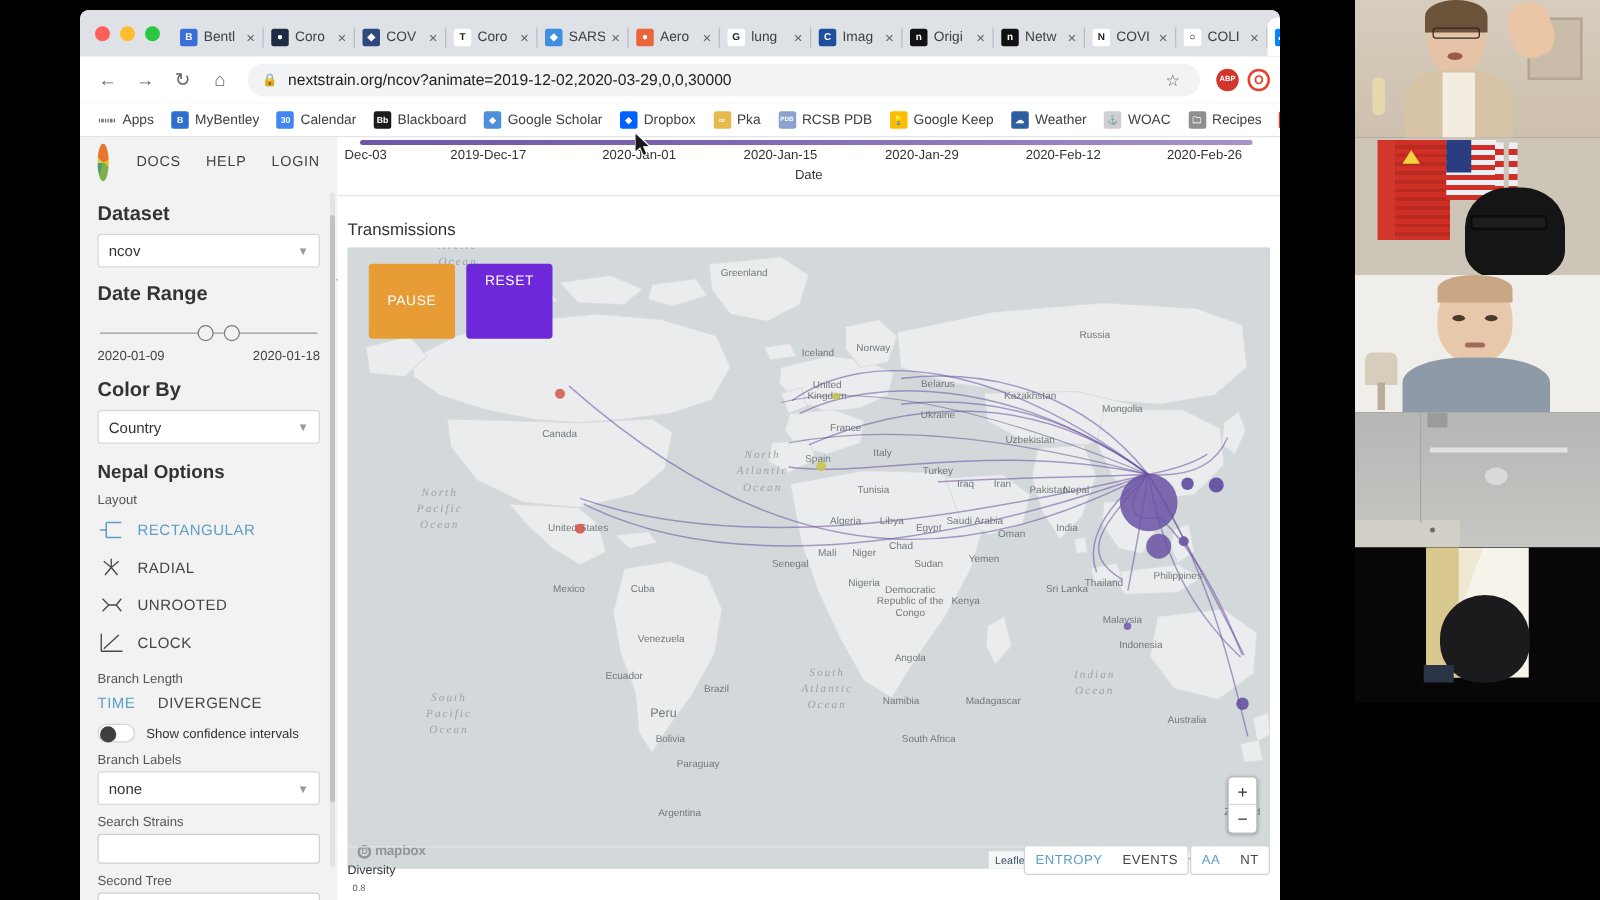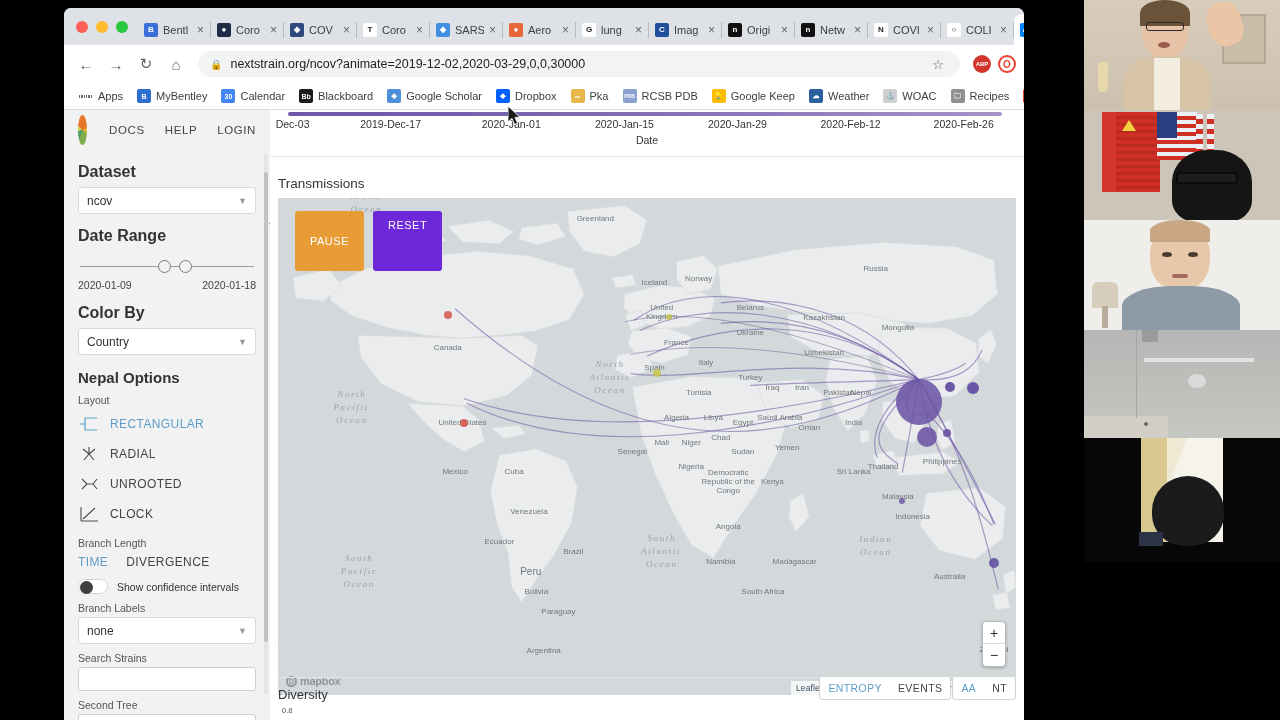--- a/index.html
+++ b/index.html
@@ -166,21 +166,21 @@
 
   .attrib { position:absolute; right: 0; bottom: 0; background: rgba(255,255,255,.78);
     font-size: 8.5px; color: #3a4a63; padding: 2px 5px; letter-spacing:.1px; }
 
   .mapboxlogo { position:absolute; left: 8px; bottom: 8px; display:flex; align-items:center; gap:3px;
     color: rgba(90,98,104,.55); font-size: 11px; font-weight: 700; letter-spacing:-.3px; }
   .mapboxlogo .mb-c { width:11px;height:11px;border-radius:50%;border:2px solid rgba(90,98,104,.55);
     display:flex;align-items:center;justify-content:center;font-size:7px;}
 
   .div-sep { position:absolute; left:8px; right:8px; bottom: 42px; height:1px; background:#e3e3e3; }
-  .div-title { position:absolute; left: 8px; bottom: 18px; font-size:13px; color:#333; }
+  .div-title { position:absolute; left: 8px; bottom: 18px; font-size:10px; color:#333; }
   .div-ytick { position:absolute; left: 12px; bottom: 5px; font-size: 7.5px; color:#555; }
   .div-btns { position:absolute; right: 8px; bottom: 20px; display:flex; gap:1px; }
   .btngrp { display:flex; border:1px solid #d4d4d4; border-radius:3px; overflow:hidden; background:#fff; }
   .btngrp span { font-size:10.5px; padding: 5px 8px; letter-spacing:.4px; color:#444; }
   .btngrp span.on { color:#5c9ec7; }
 
   
   .videos { position:absolute; right: 0; top: 0; width: 196px; height: 720px; background:#000; }
   .vtile { position:relative; width: 196px; overflow:hidden; }
 </style>
@@ -612,21 +612,21 @@
               <div style="position: absolute; transform: translate(-50%, -50%); white-space: pre-line; text-align: center; left: 81%; top: 14%; font-size: 8px; color: rgb(112, 120, 124); line-height: 9px; max-width: 56px;">Russia</div>
               <div style="position: absolute; transform: translate(-50%, -50%); white-space: pre-line; text-align: center; left: 82%; top: 54%; font-size: 8px; color: rgb(112, 120, 124); line-height: 9px; max-width: 56px;">Thailand</div>
               <div style="position: absolute; transform: translate(-50%, -50%); white-space: pre-line; text-align: center; left: 78%; top: 55%; font-size: 8px; color: rgb(112, 120, 124); line-height: 9px; max-width: 56px;">Sri Lanka</div>
               <div style="position: absolute; transform: translate(-50%, -50%); white-space: pre-line; text-align: center; left: 90%; top: 53%; font-size: 8px; color: rgb(112, 120, 124); line-height: 9px; max-width: 56px;">Philippines</div>
               <div style="position: absolute; transform: translate(-50%, -50%); white-space: pre-line; text-align: center; left: 84%; top: 60%; font-size: 8px; color: rgb(112, 120, 124); line-height: 9px; max-width: 56px;">Malaysia</div>
               <div style="position: absolute; transform: translate(-50%, -50%); white-space: pre-line; text-align: center; left: 86%; top: 64%; font-size: 8px; color: rgb(112, 120, 124); line-height: 9px; max-width: 56px;">Indonesia</div>
               <div style="position: absolute; transform: translate(-50%, -50%); white-space: pre-line; text-align: center; left: 61%; top: 57%; font-size: 8px; color: rgb(112, 120, 124); line-height: 9px; max-width: 56px;">Democratic Republic of the Congo</div>
               <div style="position: absolute; transform: translate(-50%, -50%); white-space: pre-line; text-align: center; left: 67%; top: 57%; font-size: 8px; color: rgb(112, 120, 124); line-height: 9px; max-width: 56px;">Kenya</div>
               <div style="position: absolute; transform: translate(-50%, -50%); white-space: pre-line; text-align: center; left: 61%; top: 66%; font-size: 8px; color: rgb(112, 120, 124); line-height: 9px; max-width: 56px;">Angola</div>
               <div style="position: absolute; transform: translate(-50%, -50%); white-space: pre-line; text-align: center; left: 60%; top: 73%; font-size: 8px; color: rgb(112, 120, 124); line-height: 9px; max-width: 56px;">Namibia</div>
-              <div style="position: absolute; transform: translate(-50%, -50%); white-space: pre-line; text-align: center; left: 63%; top: 79%; font-size: 8px; color: rgb(112, 120, 124); line-height: 9px; max-width: 56px; margin-left: 20px;">South Africa</div>
+              <div style="position: absolute; transform: translate(-50%, -50%); white-space: pre-line; text-align: center; left: 63%; top: 79%; font-size: 8px; color: rgb(112, 120, 124); line-height: 9px; max-width: 56px;">South Africa</div>
               <div style="position: absolute; transform: translate(-50%, -50%); white-space: pre-line; text-align: center; left: 70%; top: 73%; font-size: 8px; color: rgb(112, 120, 124); line-height: 9px; max-width: 56px;">Madagascar</div>
               <div style="position: absolute; transform: translate(-50%, -50%); white-space: pre-line; text-align: center; left: 91%; top: 76%; font-size: 8px; color: rgb(112, 120, 124); line-height: 9px; max-width: 56px;">Australia</div>
               <div style="position: absolute; transform: translate(-50%, -50%); white-space: pre-line; text-align: center; left: 97%; top: 90%; font-size: 8px; color: rgb(112, 120, 124); line-height: 9px; max-width: 56px;">New Zealand</div>
             </div>
 
           <div id="map-nodes" style="position:absolute;inset:0;">
               <div style="position: absolute; border-radius: 50%; transform: translate(-50%, -50%); left: 86.8%; top: 41%; width: 46px; height: 46px; background: rgb(106, 82, 163); opacity: 0.85;"></div>
               <div style="position: absolute; border-radius: 50%; transform: translate(-50%, -50%); left: 88%; top: 48%; width: 20px; height: 20px; background: rgb(106, 82, 163); opacity: 0.85;"></div>
               <div style="position: absolute; border-radius: 50%; transform: translate(-50%, -50%); left: 94.2%; top: 38.2%; width: 12px; height: 12px; background: rgb(94, 74, 160); opacity: 0.9;"></div>
               <div style="position: absolute; border-radius: 50%; transform: translate(-50%, -50%); left: 91%; top: 38%; width: 10px; height: 10px; background: rgb(94, 74, 160); opacity: 0.9;"></div>

